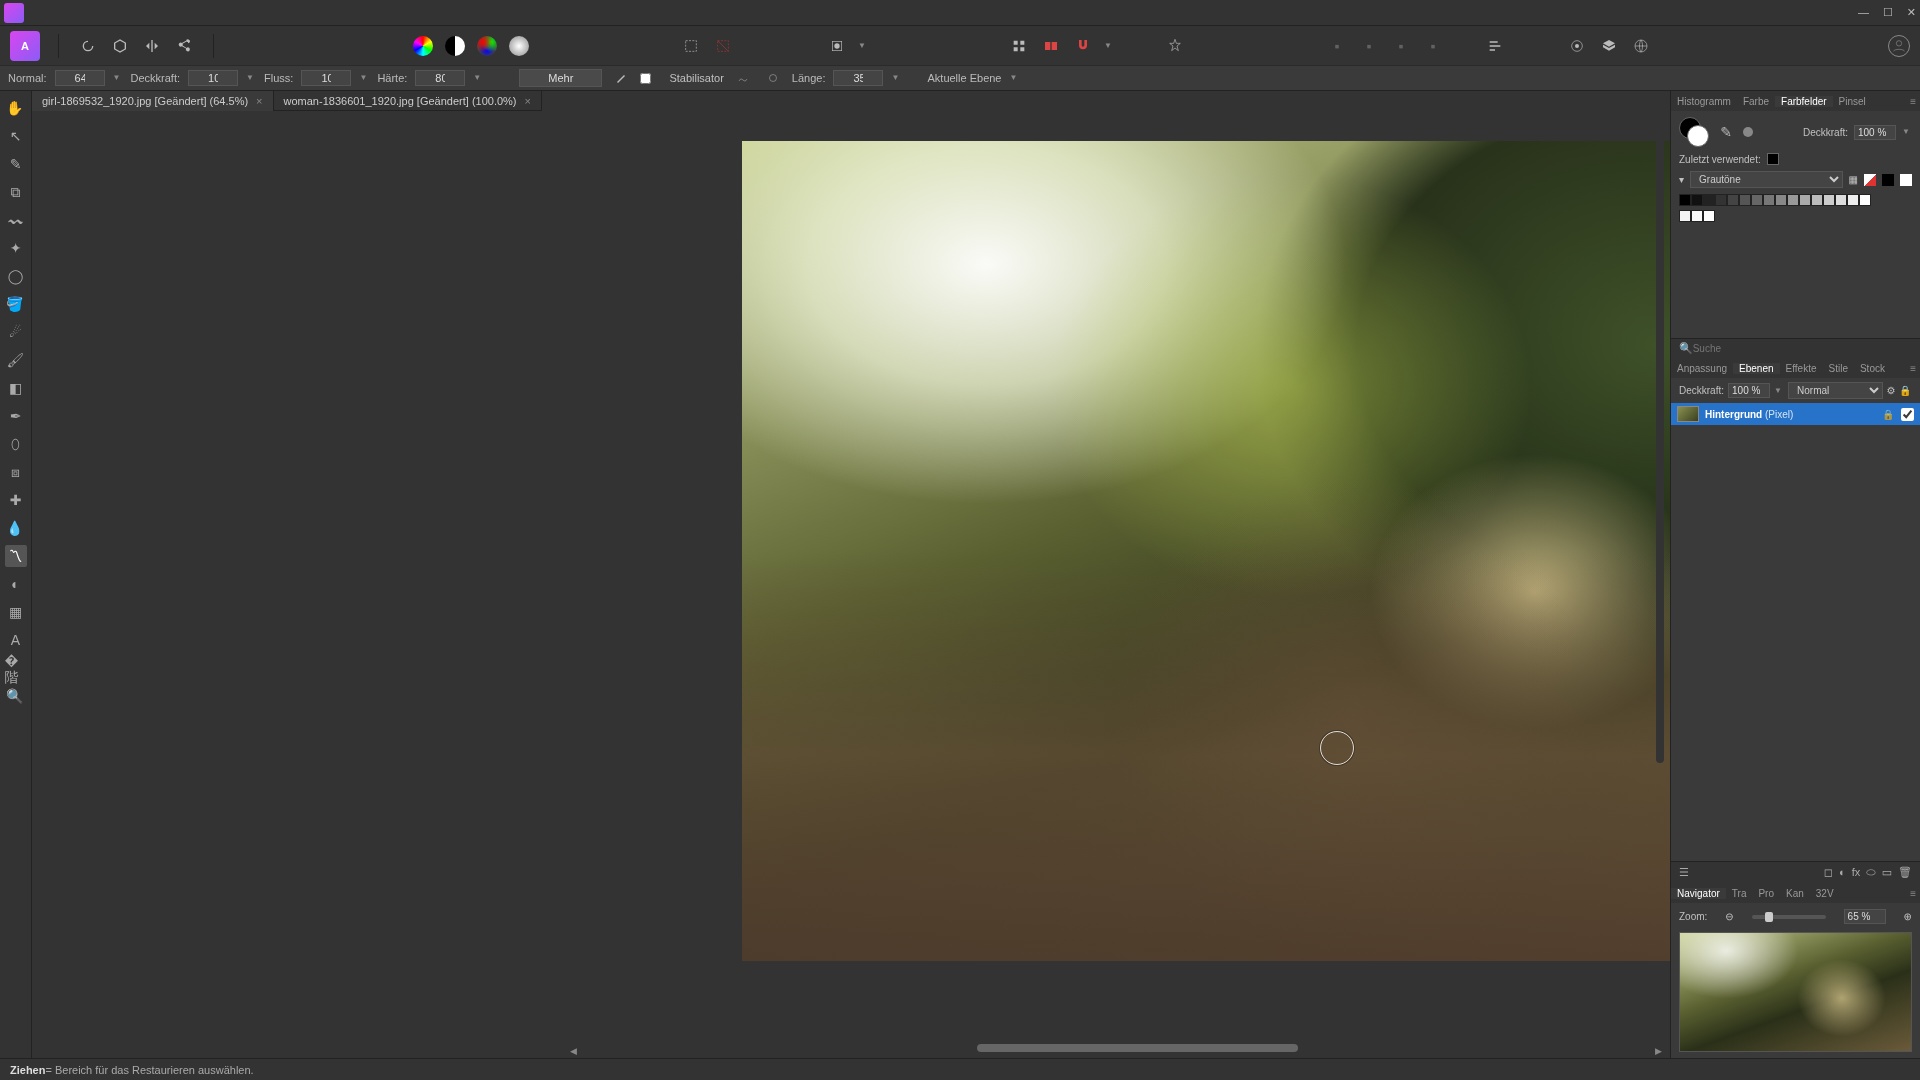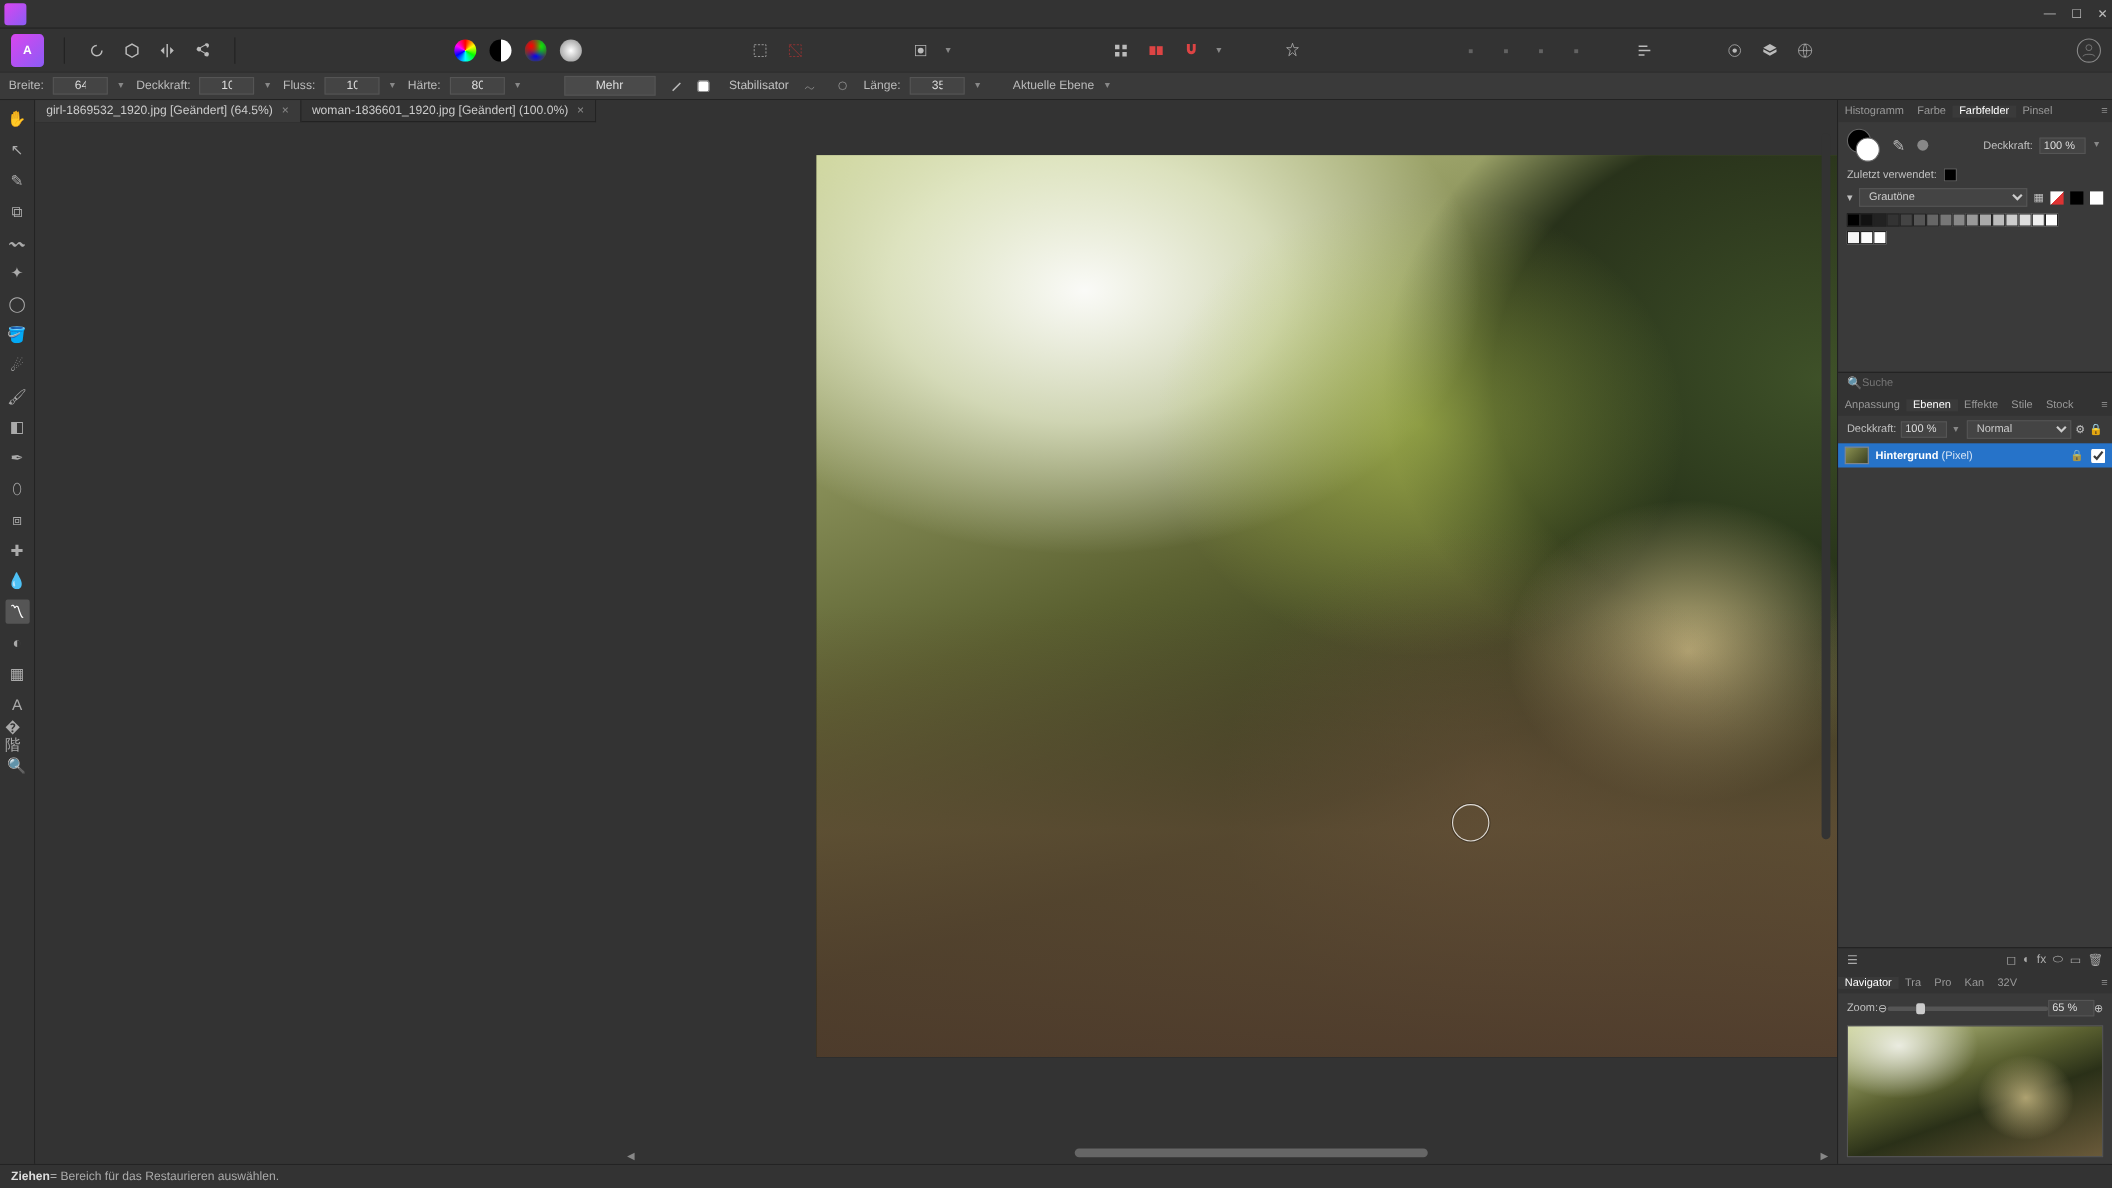--- a/index.html
+++ b/index.html
@@ -84,21 +84,21 @@
 .grey-grid{display:flex;flex-wrap:nowrap;gap:0;margin-top:4px;}
 .gs{width:12px;height:12px;border:0.5px solid #222;}
 .swatch-select{background:#444;border:1px solid #555;color:#ccc;font-size:10px;padding:1px 4px;flex:1;}
 .search-row{display:flex;align-items:center;padding:3px 8px;background:#333;border-top:1px solid #222;}
 .search-row input{flex:1;background:transparent;border:none;color:#ccc;font-size:10px;outline:none;}
 .layers-head{display:flex;align-items:center;gap:4px;padding:4px 8px;font-size:10px;background:#3a3a3a;}
 .layer-row{display:flex;align-items:center;background:#2673c9;color:#fff;padding:3px 6px;gap:6px;font-size:10px;}
 .layer-thumb{width:22px;height:16px;background:linear-gradient(135deg,#8a9050,#3a4020);border:1px solid #888;}
 .layer-bottom-icons{display:flex;gap:6px;padding:4px 8px;justify-content:flex-end;background:#333;border-top:1px solid #222;font-size:11px;color:#aaa;}
 .nav-body{padding:6px 8px;}
-.zoom-row{display:flex;align-items:center;gap:0;font-size:10px;}
+.zoom-row{display:flex;align-items:center;gap:18px;font-size:10px;}
 .zoom-slider{flex:1;height:4px;background:#555;position:relative;border-radius:2px;}
 .zoom-knob{position:absolute;left:18%;top:-3px;width:8px;height:10px;background:#ccc;border-radius:2px;}
 .nav-preview{margin-top:8px;width:100%;height:120px;background:linear-gradient(160deg,#c8d090,#5a6030 40%,#2a3018 60%,#6a5a3a 100%);position:relative;border:1px solid #555;}
 .nav-preview::after{content:"";position:absolute;inset:0;background:radial-gradient(ellipse 120px 80px at 20% 15%, rgba(255,255,255,0.8), transparent 60%),radial-gradient(ellipse 80px 70px at 70% 55%, rgba(230,210,150,0.7), transparent 55%);}
 
 
 .status{height:22px;background:#333;display:flex;align-items:center;padding:0 10px;font-size:11px;color:#aaa;border-top:1px solid #222;}
 .status b{color:#ddd;font-weight:bold;}
 
 svg{width:16px;height:16px;fill:currentColor;}
@@ -247,21 +247,21 @@
   </div>
   <div class="user-icon">
       <svg viewBox="0 0 24 24" width="12" height="12">
         <circle cx="12" cy="8" r="4" fill="none" stroke="#888"></circle>
         <path d="M4 20c0-4 16-4 16 0" fill="none" stroke="#888"></path>
       </svg>
     </div>
 </div>
 
 <div class="ctx-bar">
-  <span class="ctx-label">Breite:</span>
+  <span class="ctx-label">Normal:</span>
   <input class="ctx-input" value="64 px" style="">
   <span class="ctx-drop">▼</span>
   <span class="ctx-label">Deckkraft:</span>
   <input class="ctx-input" value="100 %" style="">
   <span class="ctx-drop">▼</span>
   <span class="ctx-label">Fluss:</span>
   <input class="ctx-input" value="100 %" style="">
   <span class="ctx-drop">▼</span>
   <span class="ctx-label">Härte:</span>
   <input class="ctx-input" value="80 %" style="">

